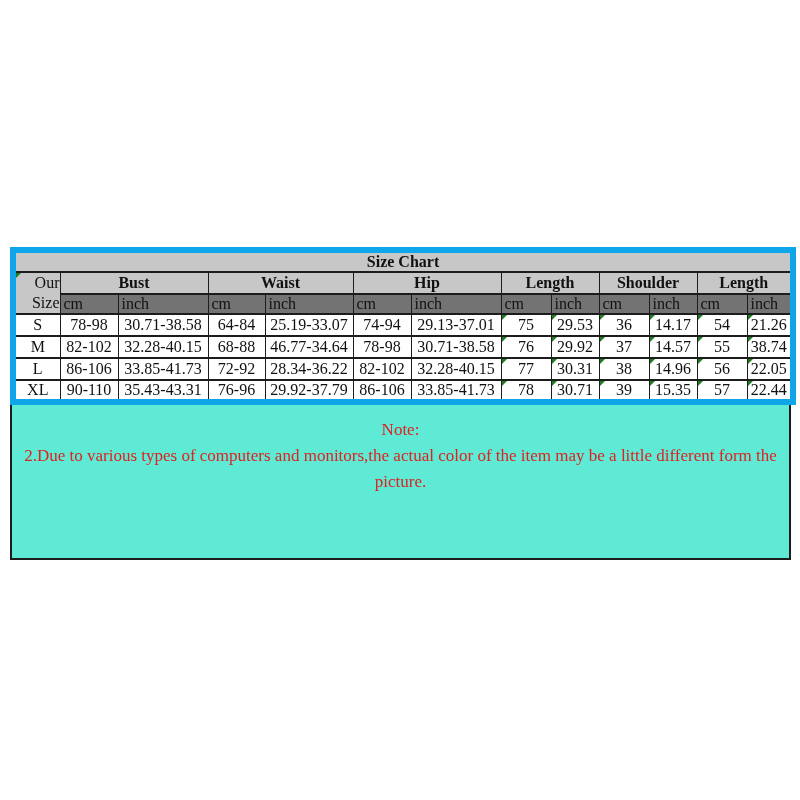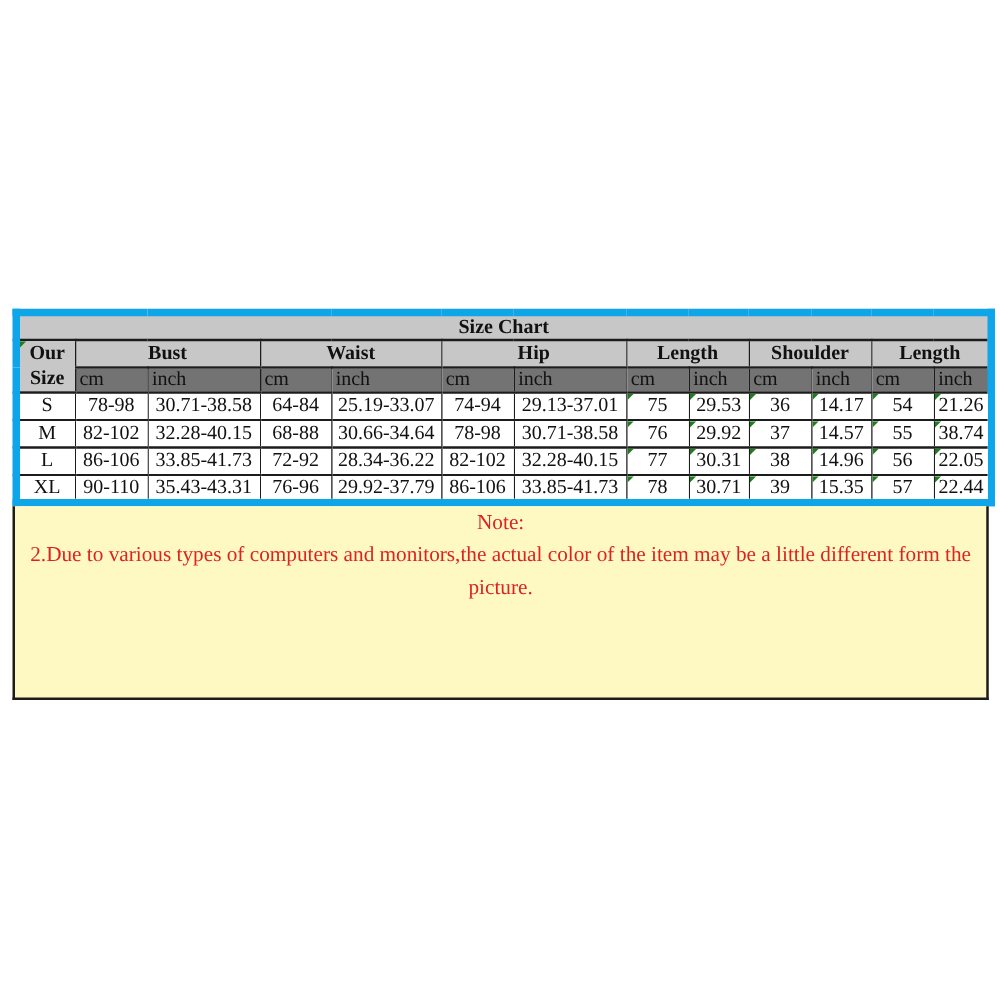--- a/index.html
+++ b/index.html
@@ -41,22 +41,22 @@
     font-size: 16px;
   }
   td.group-cell {
     background: #c7c7c7;
     height: 21px;
     text-align: center;
     font-weight: bold;
   }
   td.corner-cell {
     background: #c7c7c7;
-    text-align: center;
-    font-weight: bold;
+    text-align: right;
+    font-weight: normal;
     line-height: 20px;
     position: relative;
   }
   td.unit-cell {
     background: #737373;
     height: 19px;
     text-align: left;
     padding-left: 3px;
     font-weight: normal;
   }
@@ -75,26 +75,26 @@
     width: 0;
     height: 0;
     border-top: 5px solid #1e7d1e;
     border-right: 5px solid transparent;
   }
   .note-box {
     width: 781px;
     height: 155px;
     border: 2px solid #1c1c1c;
     border-top: 0;
-    background: #fef9c3;
+    background: #5eead4;
     text-align: center;
     color: #dd2222;
     font-size: 17px;
     line-height: 26px;
-    padding: 0 6px 0 6px;
+    padding: 12px 6px 0 6px;
   }
   .note-line { color: #dd2222; }
 </style>
 </head>
 <body>
 
 <div class="stage">
   <div class="content">
 
     <table class="size-chart">
@@ -156,21 +156,21 @@
         <td class="data-cell gm">36</td>
         <td class="data-cell gm">14.17</td>
         <td class="data-cell gm">54</td>
         <td class="data-cell gm">21.26</td>
       </tr>
       <tr>
         <td class="data-cell">M</td>
         <td class="data-cell">82-102</td>
         <td class="data-cell">32.28-40.15</td>
         <td class="data-cell">68-88</td>
-        <td class="data-cell">30.66-34.64</td>
+        <td class="data-cell">46.77-34.64</td>
         <td class="data-cell">78-98</td>
         <td class="data-cell">30.71-38.58</td>
         <td class="data-cell gm">76</td>
         <td class="data-cell gm">29.92</td>
         <td class="data-cell gm">37</td>
         <td class="data-cell gm">14.57</td>
         <td class="data-cell gm">55</td>
         <td class="data-cell gm">38.74</td>
       </tr>
       <tr>

